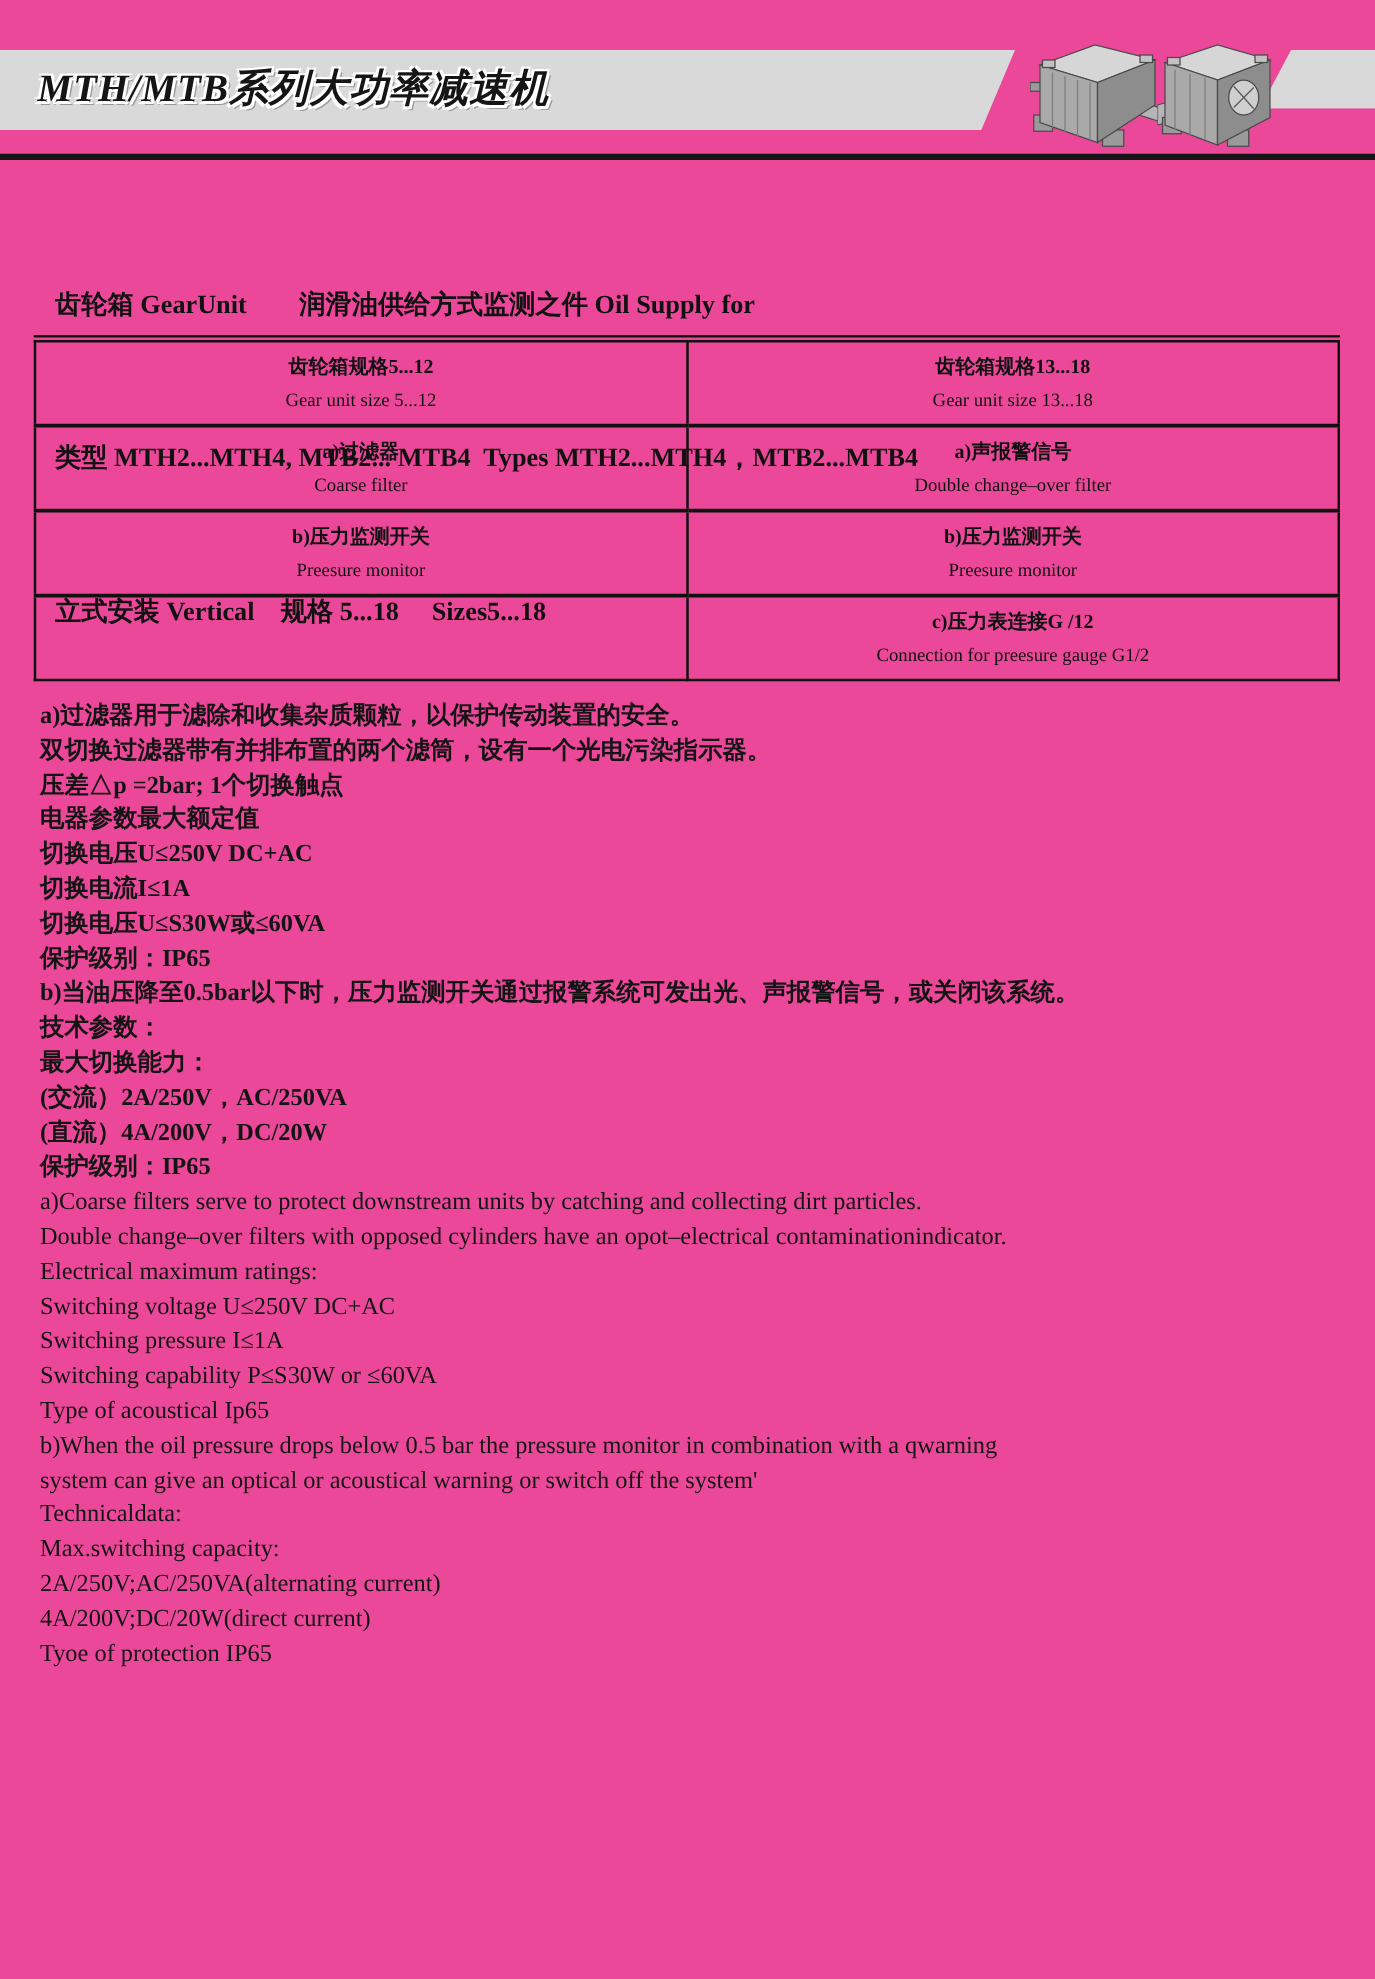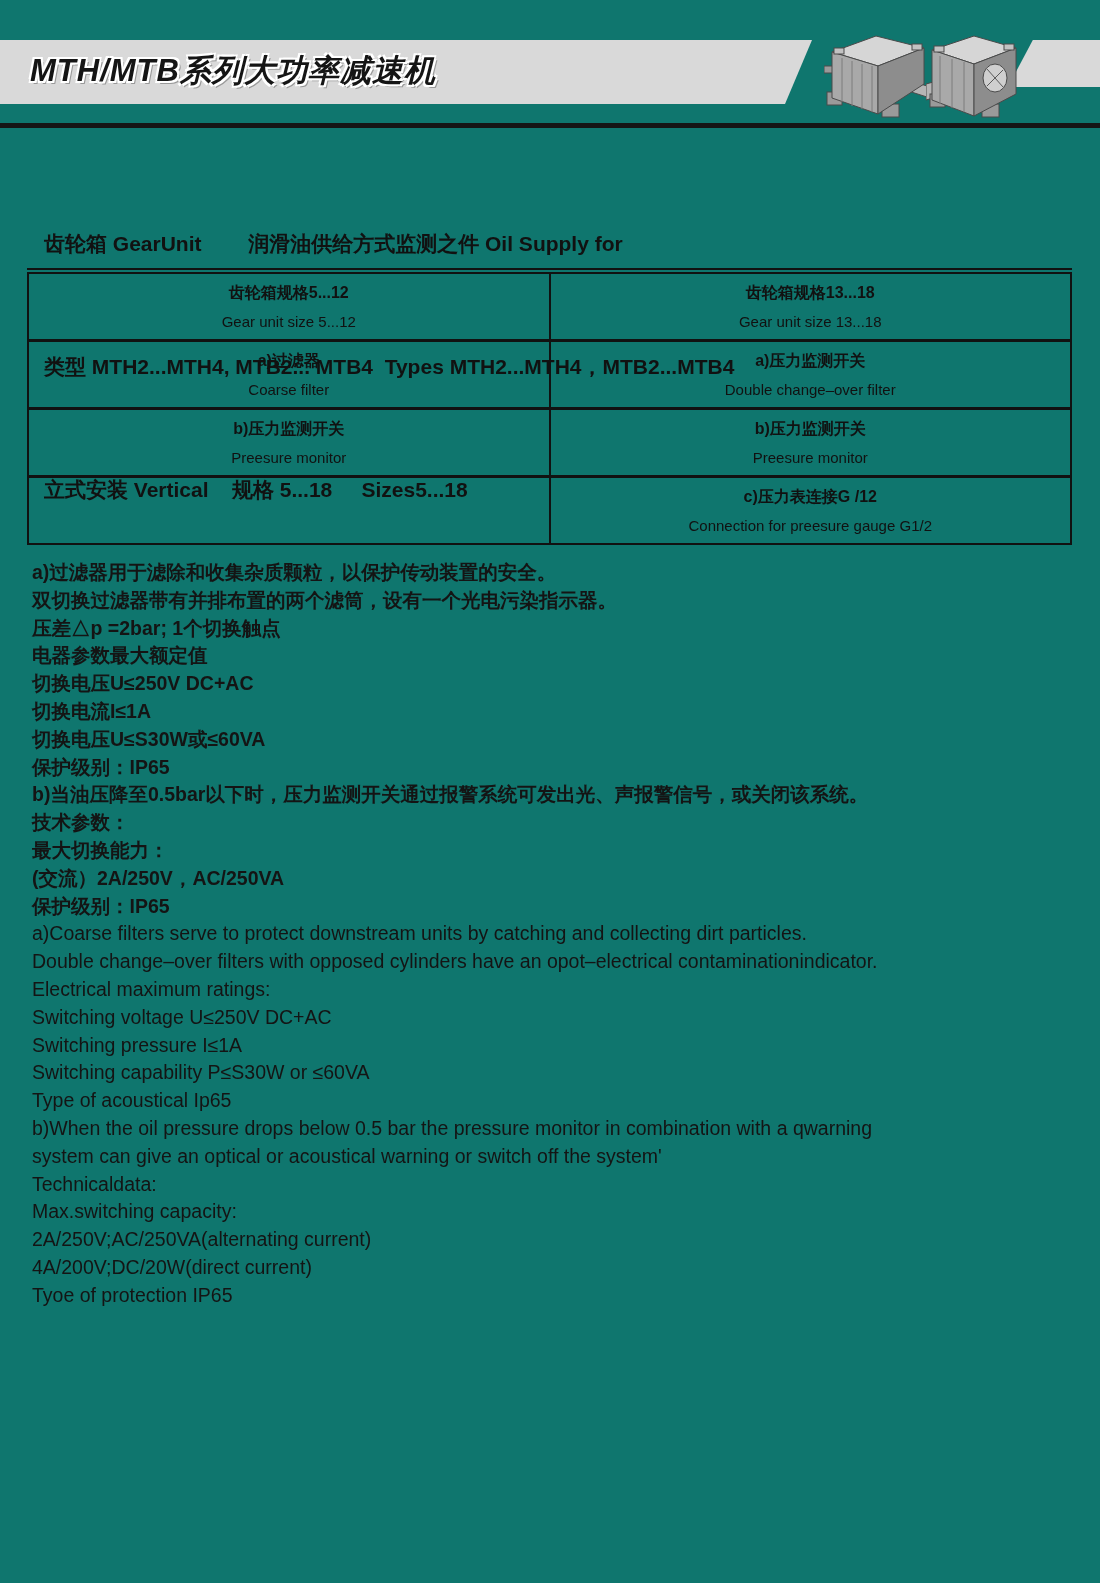--- a/index.html
+++ b/index.html
@@ -1,21 +1,21 @@
 <!DOCTYPE html>
 <html><head>
 <meta charset="utf-8">
 <style>
   html, body { margin: 0; padding: 0; background: #ffffff; }
   .page {
     position: relative;
     width: 1100px;
     height: 1583px;
-    background: #0f766e;
-    font-family: Liberation Sans, sans-serif;
+    background: #ec4899;
+    font-family: Liberation Serif, serif;
     color: #111111;
     overflow: hidden;
   }
 
   
   .banner {
     position: absolute;
     left: 0; top: 40px;
     width: 812px; height: 64px;
     background: #d9d9d9;
@@ -178,21 +178,21 @@
       </tr>
       <tr>
         <td>
           <div class="cell">
             <div class="zh">a)过滤器</div>
             <div class="en">Coarse filter</div>
           </div>
         </td>
         <td>
           <div class="cell">
-            <div class="zh">a)压力监测开关</div>
+            <div class="zh">a)声报警信号</div>
             <div class="en">Double change–over filter</div>
           </div>
         </td>
       </tr>
       <tr>
         <td>
           <div class="cell">
             <div class="zh">b)压力监测开关</div>
             <div class="en">Preesure monitor</div>
           </div>
@@ -229,20 +229,21 @@
         <div class="body-line">压差△p =2bar; 1个切换触点</div>
         <div class="body-line">电器参数最大额定值</div>
         <div class="body-line">切换电压U≤250V DC+AC</div>
         <div class="body-line">切换电流I≤1A</div>
         <div class="body-line">切换电压U≤S30W或≤60VA</div>
         <div class="body-line">保护级别：IP65</div>
         <div class="body-line">b)当油压降至0.5bar以下时，压力监测开关通过报警系统可发出光、声报警信号，或关闭该系统。</div>
         <div class="body-line">技术参数：</div>
         <div class="body-line">最大切换能力：</div>
         <div class="body-line">(交流）2A/250V，AC/250VA</div>
+        <div class="body-line">(直流）4A/200V，DC/20W</div>
         <div class="body-line">保护级别：IP65</div>
       </div>
     <div class="en-block">
         <div class="body-line">a)Coarse filters serve to protect downstream units by catching and collecting dirt particles.</div>
         <div class="body-line">Double change–over filters with opposed cylinders have an opot–electrical contaminationindicator.</div>
         <div class="body-line">Electrical maximum ratings:</div>
         <div class="body-line">Switching voltage U≤250V DC+AC</div>
         <div class="body-line">Switching pressure I≤1A</div>
         <div class="body-line">Switching capability P≤S30W or ≤60VA</div>
         <div class="body-line">Type of acoustical Ip65</div>

